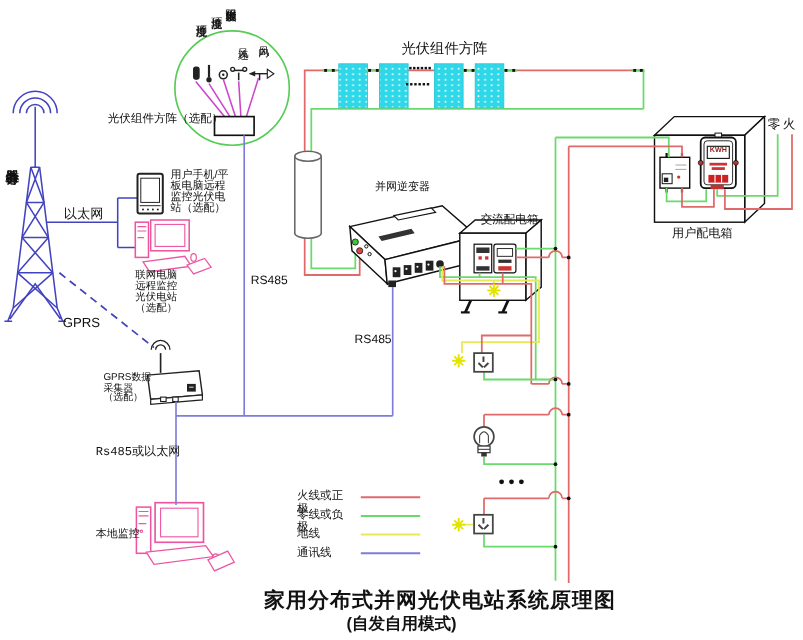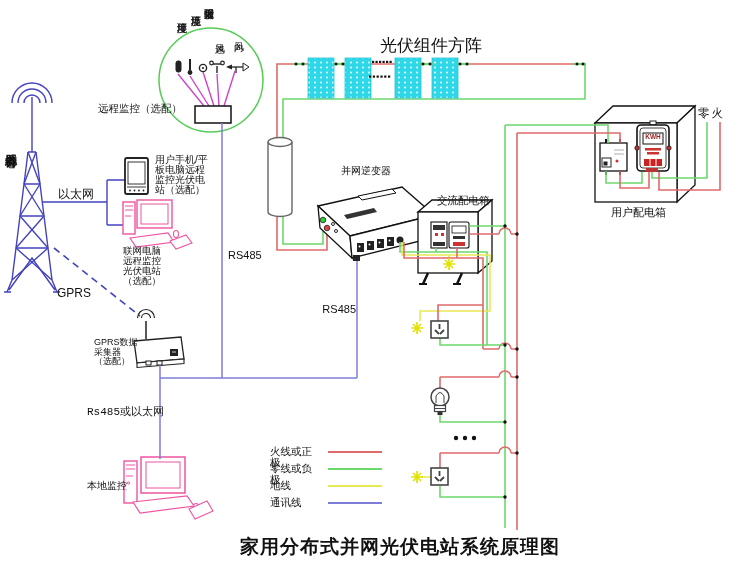--- a/index.html
+++ b/index.html
@@ -324,47 +324,48 @@
     <line x1="328" y1="486" x2="382" y2="486" stroke="#e9e955"></line>
     <line x1="328" y1="503" x2="382" y2="503" stroke="#7d7dd8"></line>
   </g>
 </svg>
 
   <div class="lbl vlbl" style="left:176px;top:15px;font-size:10px;">环境湿度</div>
   <div class="lbl vlbl" style="left:190px;top:8px;font-size:10px;">环境温度</div>
   <div class="lbl vlbl" style="left:203px;top:1px;font-size:10px;">太阳辐射强度</div>
   <div class="lbl vlbl" style="left:214px;top:36px;font-size:10px;">风速</div>
   <div class="lbl vlbl" style="left:233px;top:34px;font-size:10px;">风向</div>
-  <div class="lbl" style="left:98px;top:103px;font-size:10.5px;">远程监控（选配）</div>
+  <div class="lbl" style="left:98px;top:103px;font-size:10.5px;">光伏组件方阵（选配）</div>
 
   <div class="lbl vlbl" style="left:4px;top:145px;font-size:12.5px;">服务器云计算中心</div>
   <div class="lbl" style="left:58px;top:188px;font-size:12px;">以太网</div>
   <div class="lbl" style="left:155px;top:155px;font-size:10px;line-height:10px;">用户手机/平
 板电脑远程
 监控光伏电
 站（选配）</div>
   <div class="lbl" style="left:123px;top:246px;font-size:9.5px;line-height:10px;">联网电脑
 远程监控
 光伏电站
 （选配）</div>
   <div class="lbl" style="left:57px;top:287px;font-size:12px;">GPRS</div>
   <div class="lbl" style="left:94px;top:338px;font-size:9px;line-height:9.5px;">GPRS数据
 采集器
 （选配）</div>
   <div class="lbl" style="left:87px;top:407px;font-size:11px;font-family:Liberation Mono, monospace;">Rs485或以太网</div>
   <div class="lbl" style="left:87px;top:481px;font-size:10px;">本地监控</div>
 
-  <div class="lbl" style="left:380px;top:37px;font-size:17px;">光伏组件方阵</div>
+  <div class="lbl" style="left:365px;top:37px;font-size:13px;">光伏组件方阵</div>
   <div class="lbl" style="left:341px;top:166px;font-size:10px;">并网逆变器</div>
   <div class="lbl" style="left:228px;top:250px;font-size:11px;">RS485</div>
   <div class="lbl" style="left:322px;top:304px;width:34px;text-align:right;font-size:11px;">RS485</div>
   <div class="lbl" style="left:437px;top:195px;font-size:10.5px;">交流配电箱</div>
   <div class="lbl" style="left:611px;top:207px;font-size:11px;">用户配电箱</div>
   <div class="lbl" style="left:698px;top:107px;font-size:11.5px;letter-spacing:2px;">零火</div>
   <div class="lbl kwh" style="left:643px;top:134px;">KWH</div>
 
   <div class="lbl legend-lbl" style="left:270px;top:446px;">火线或正极</div>
   <div class="lbl legend-lbl" style="left:270px;top:463px;">零线或负极</div>
   <div class="lbl legend-lbl" style="left:270px;top:480px;">地线</div>
   <div class="lbl legend-lbl" style="left:270px;top:497px;">通讯线</div>
 
   <div class="lbl title1" style="top:537px;">家用分布式并网光伏电站系统原理图</div>
+  <div class="lbl title2" style="top:560px;">(自发自用模式)</div>
 </div>
 
 </body></html>

